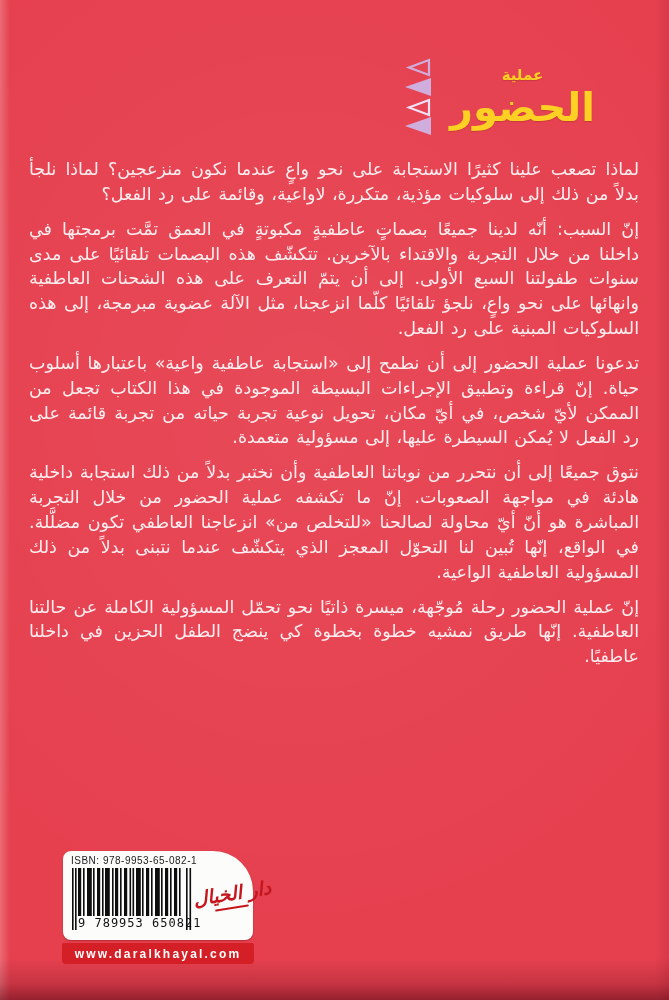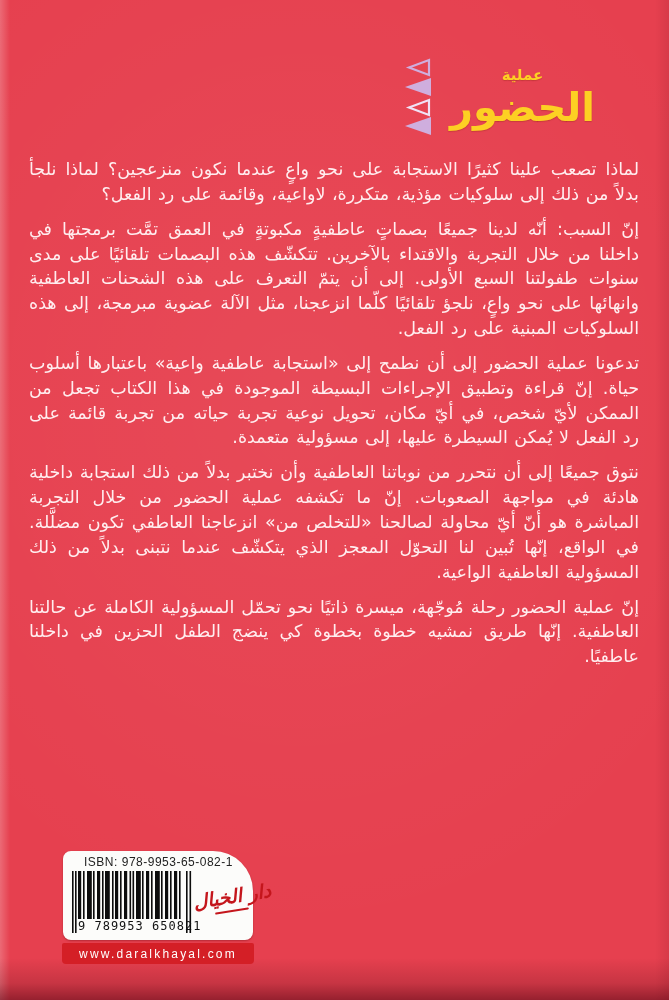--- a/index.html
+++ b/index.html
@@ -72,23 +72,22 @@
   .barcode-label{
     position:absolute;left:63px;top:851px;width:190px;height:89px;
     background:#fcfcfa;
     border-radius:8px 40px 8px 8px;
     box-shadow:0 1px 2px rgba(90,0,10,0.35);
     padding:4px 7px 0 8px;
     z-index:6;
   }
   .isbn{
     font-family:"Liberation Sans",sans-serif;
-    font-size:12px;color:#222;letter-spacing:0.5px;
+    font-size:10px;color:#222;letter-spacing:0.5px;
     white-space:nowrap;
-    text-align:center;
   }
   .label-row{display:flex;align-items:flex-start;margin-top:2px;}
   .barcode{position:relative;width:122px;height:62px;flex:0 0 auto;}
   .bars{display:block;width:122px;height:62px;}
   .digits{
     position:absolute;left:7px;right:7px;bottom:0;height:14px;
     background:#fcfcfa;
     font-family:"DejaVu Sans Mono",monospace;
     font-size:12px;color:#111;line-height:14px;
     text-align:center;letter-spacing:1px;white-space:nowrap;
@@ -112,21 +111,21 @@
   
   .website-band{
     position:absolute;left:62px;top:943px;width:192px;height:21px;
     background:var(--band-red);
     border-radius:2px 2px 4px 4px;
     display:flex;align-items:center;justify-content:center;
     z-index:6;
   }
   .website-band span{
     font-family:"Liberation Sans",sans-serif;
-    color:#fff;font-size:12px;font-weight:normal;letter-spacing:2.2px;
+    color:#fff;font-size:12px;font-weight:bold;letter-spacing:2.2px;
     white-space:nowrap;
   }
 </style>
 </head>
 <body>
 
 <div class="cover">
 
   <div class="title-block">
     <svg class="triangles" width="32" height="78" viewBox="0 0 32 78" aria-hidden="true">

